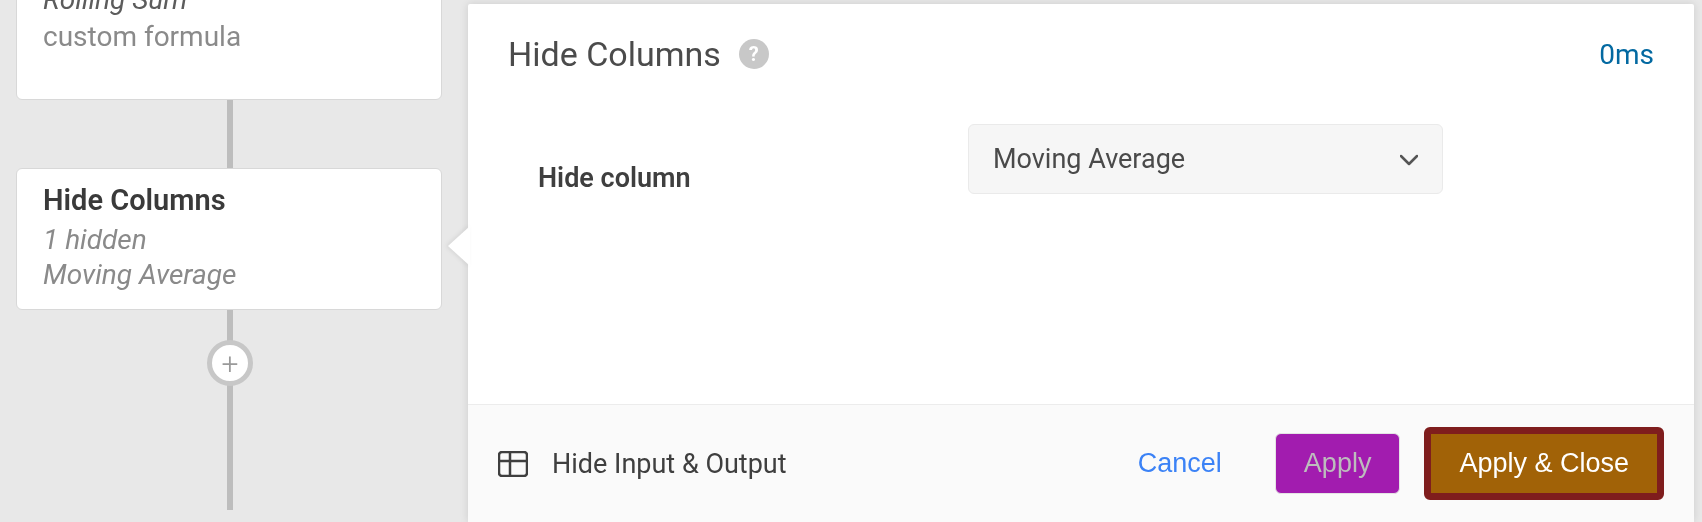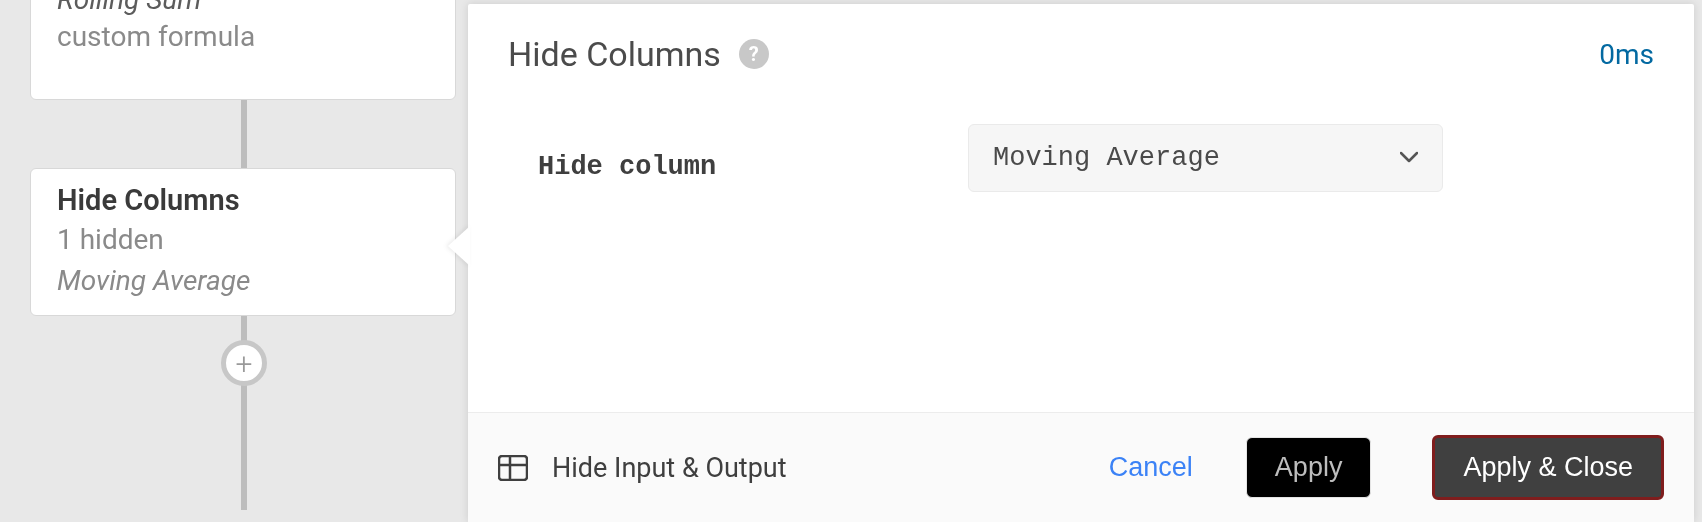--- a/index.html
+++ b/index.html
@@ -8,21 +8,21 @@
       background: #e8e8e8;
       width: 1702px;
       height: 522px;
       position: relative;
       overflow: hidden;
     }
 
     
     .flow-area {
       position: absolute;
-      left: 14px;
+      left: 0;
       top: 0;
       width: 470px;
       height: 522px;
     }
 
     .node {
       position: absolute;
       background: #fff;
       border: 1px solid #d8d8d8;
       border-radius: 6px;
@@ -45,21 +45,22 @@
     }
     .node-title-bold {
       font-weight: 600;
       font-size: 29px;
       color: #3a3a3a;
       margin-bottom: 6px;
     }
     .node-line {
       font-size: 28px;
       color: #8a8a8a;
-      margin-bottom: 8px;
+      margin-bottom: 2px;
+      font-style: italic;
     }
     .node-line-italic {
       font-style: italic;
       font-size: 28px;
       color: #8a8a8a;
     }
 
     
     .vline {
       position: absolute;
@@ -141,22 +142,21 @@
       font-size: 28px;
       color: #0369a1;
     }
 
     .panel-body {
       flex: 1;
       padding: 40px 44px 10px 70px;
     }
     .form-row {
       display: flex;
-      align-items: center;
-      font-family: Liberation Mono, monospace;
+      align-items: flex-end;
     }
     .form-label {
       font-size: 27px;
       font-weight: 600;
       color: #3f3f3f;
       width: 430px;
       padding-top: 18px;
     }
     .selects {
       flex: 1;
@@ -205,28 +205,27 @@
       padding: 14px 28px;
       border-radius: 6px;
       border: 1px solid transparent;
       cursor: pointer;
       background: transparent;
     }
     .btn-cancel { color: #3b82f6; }
     .btn-apply-disabled {
       color: #bdbdbd;
       border: 1px solid #e4e4e4;
-      background: #000000;
+      background: #a21caf;
       cursor: default;
     }
     .btn-primary {
-      background: #404040;
+      background: #a16207;
       color: #fff;
-      border: 3px solid #7f1d1d;
-      margin-left: 37px;
+      border: 7px solid #7f1d1d;
     }
   </style>
 </head>
 <body>
 
 <div class="flow-area">
   <div class="vline v1"></div>
   <div class="vline v2"></div>
 
   <div class="node node-top">

